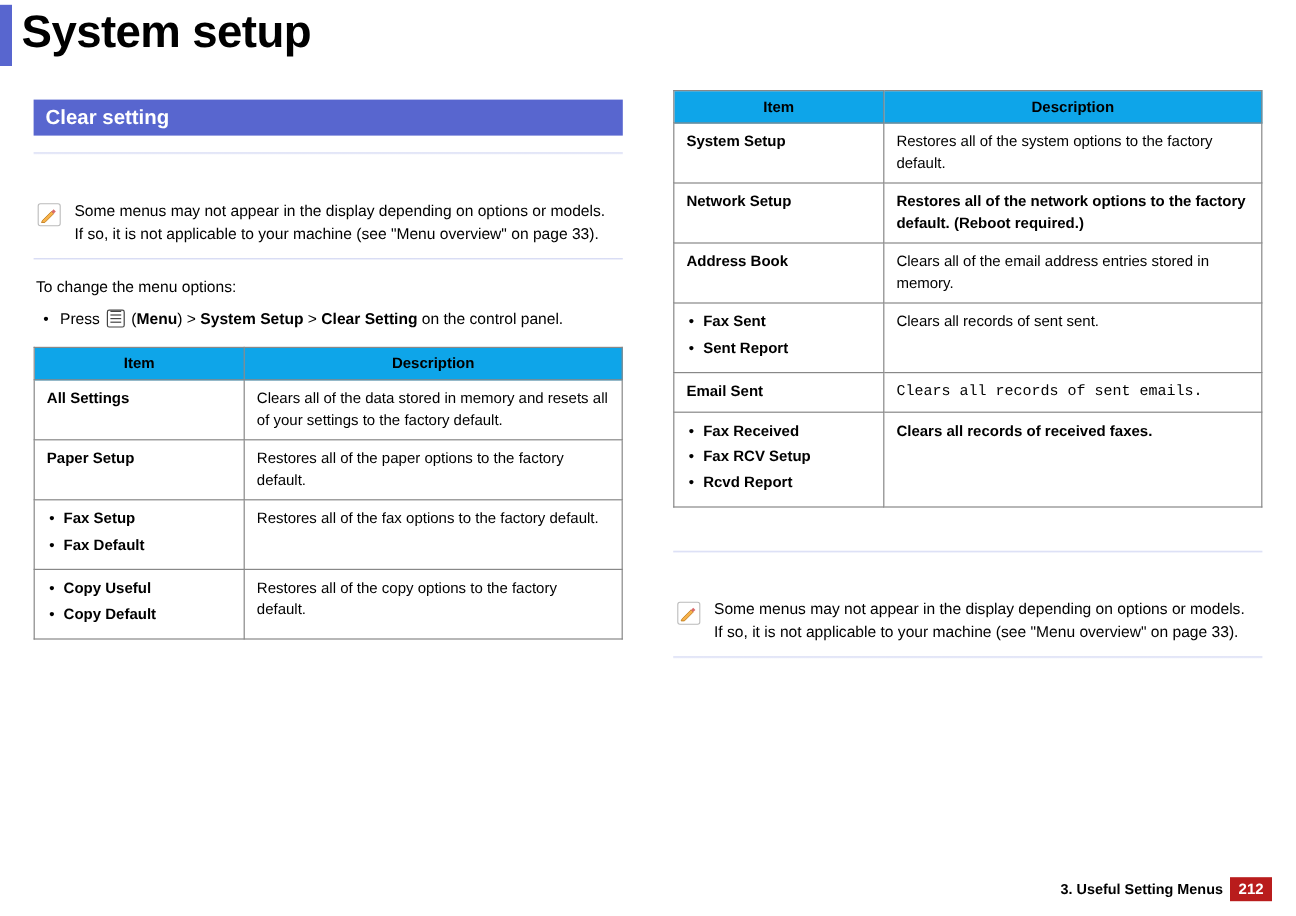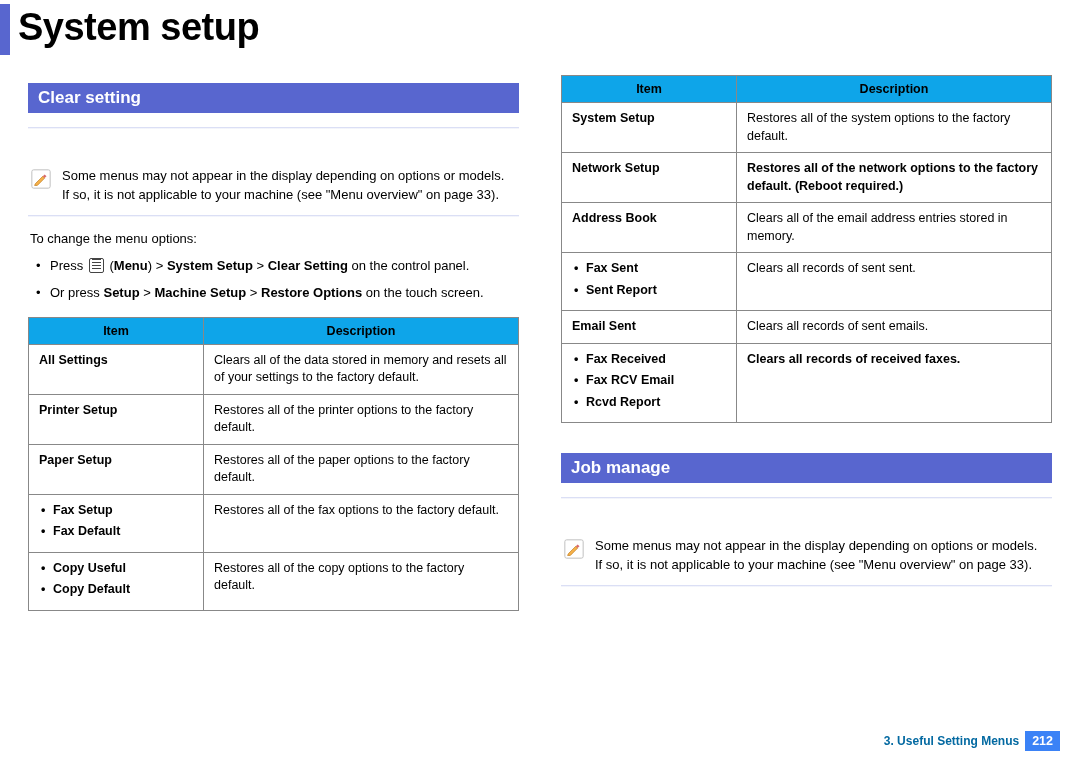--- a/index.html
+++ b/index.html
@@ -97,23 +97,23 @@
   }
   td ul.celllist { list-style:none; padding:0; margin:0; }
   td ul.celllist li { position:relative; padding-left:14px; margin:0 0 4px 0; font-weight:700;}
   td ul.celllist li::before { content:"•"; position:absolute; left:2px; }
   .footer {
     position:absolute;
     bottom:12px; right:20px;
     font-size:12px;
     display:flex; align-items:center; gap:6px;
   }
-  .footer .chap { color:#0369a1; font-weight:700; }
+  .footer .chap { color:#000000; font-weight:700; }
   .footer .pagebox {
-    background:#3b82f6; color:#fff; font-weight:700;
+    background:#b91c1c; color:#fff; font-weight:700;
     padding:3px 7px; font-size:12.5px;
   }
 </style>
 </head>
 <body>
 
 <div class="page-title">
   <h1>System setup</h1>
 </div>
 
@@ -136,40 +136,33 @@
     <div class="note-rule"></div>
 
     <div class="body-line">To change the menu options:</div>
 
     <ul class="steps">
       <li>
         <span>Press </span>
         <span class="menu-icon"></span>
         <span>(</span><b>Menu</b><span>) &gt; </span><b>System Setup</b><span> &gt; </span><b>Clear Setting</b><span> on the control panel.</span>
       </li>
-      <li>
-        <span>Or press </span><b>Setup</b><span> &gt; </span><b>Machine Setup</b><span> &gt; </span><b>Restore Options</b><span> on the touch screen.</span>
-      </li>
     </ul>
 
     <table class="setting">
       <thead>
         <tr>
           <th>Item</th>
           <th>Description</th>
         </tr>
       </thead>
       <tbody>
           <tr>
             <td>All Settings</td>
             <td style="font-weight: 400;">Clears all of the data stored in memory and resets all of your settings to the factory default.</td>
-          </tr>
-          <tr>
-            <td>Printer Setup</td>
-            <td style="font-weight: 400;">Restores all of the printer options to the factory default.</td>
           </tr>
           <tr>
             <td>Paper Setup</td>
             <td style="font-weight: 400;">Restores all of the paper options to the factory default.</td>
           </tr>
           <tr>
             <td>
               <ul class="celllist">
                 <li>Fax Setup</li>
                 <li>Fax Default</li>
@@ -215,37 +208,36 @@
             <td>
               <ul class="celllist">
                 <li>Fax Sent</li>
                 <li>Sent Report</li>
               </ul>
             </td>
             <td style="font-weight: 400;">Clears all records of sent sent.</td>
           </tr>
           <tr>
             <td>Email Sent</td>
-            <td style="font-weight: 400;">Clears all records of sent emails.</td>
+            <td style="font-weight: 400; font-family: Liberation Mono, monospace;">Clears all records of sent emails.</td>
           </tr>
           <tr>
             <td>
               <ul class="celllist">
                 <li>Fax Received</li>
-                <li>Fax RCV Email</li>
+                <li>Fax RCV Setup</li>
                 <li>Rcvd Report</li>
               </ul>
             </td>
             <td style="font-weight: 700;">Clears all records of received faxes.</td>
           </tr>
         </tbody>
     </table>
 
     <div style="height:22px"></div>
-    <div class="section-bar">Job manage</div>
     <div class="section-rule"></div>
 
     <div class="note-box">
       <span>
         <svg class="note-icon" viewBox="0 0 24 24">
             <rect x="2" y="2" width="20" height="20" rx="2" fill="#fff" stroke="#bbb"></rect>
             <path d="M6 17 L14 9 L16 11 L8 19 L5 19 Z" fill="#f7b24a" stroke="#c07d1f" stroke-width="0.8"></path>
             <path d="M14 9 L16 7 L18 9 L16 11 Z" fill="#d96b6b"></path>
           </svg>
       </span>

